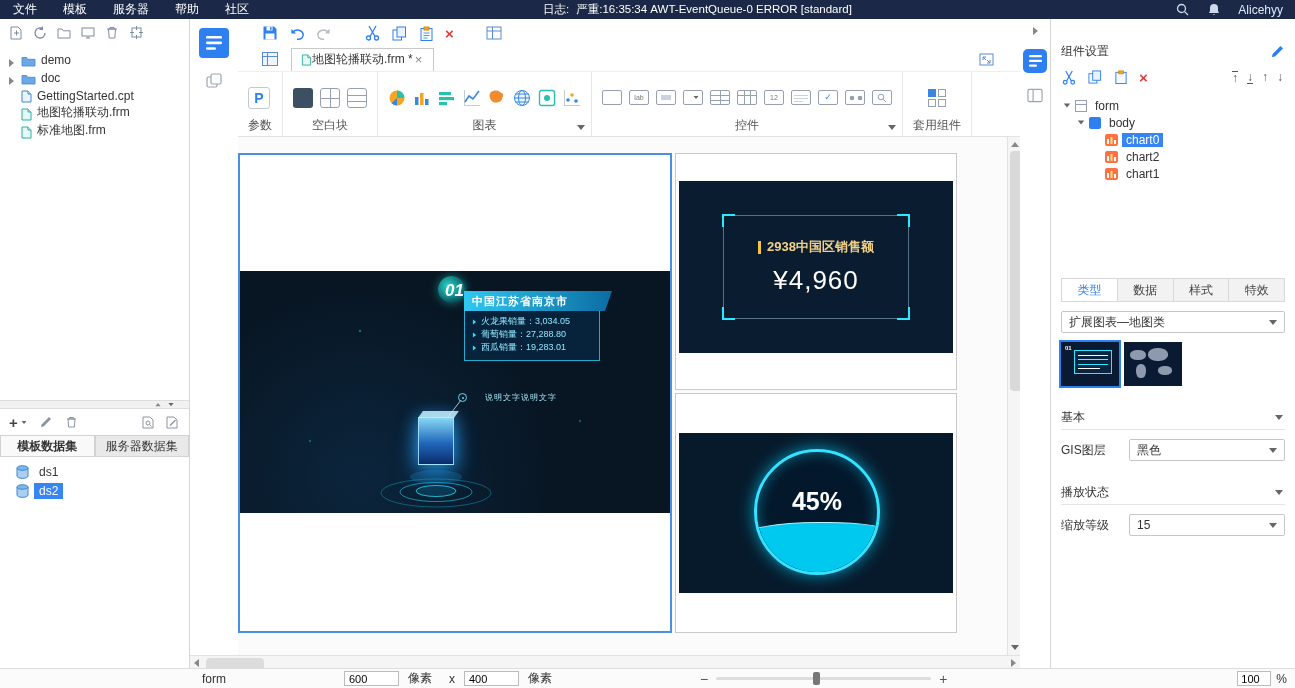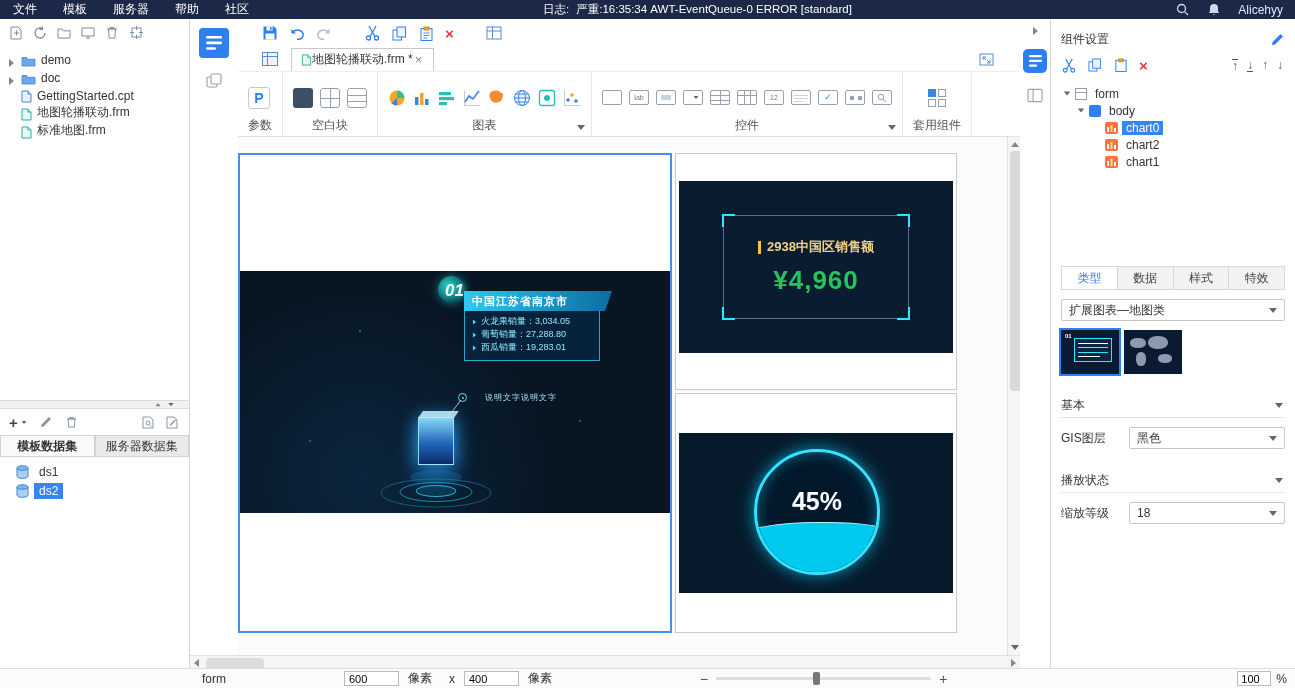--- a/index.html
+++ b/index.html
@@ -99,39 +99,39 @@
 .glowbox::before{content:"";position:absolute;left:-1px;top:-7px;width:36px;height:7px;background:rgba(200,240,255,.85);transform:skewX(-35deg);transform-origin:bottom left}
 #kpipanel{position:absolute;left:3px;top:27px;width:274px;height:172px;background:#0a1c30}
 .kframe{position:absolute;left:44px;top:34px;width:186px;height:104px;border:1px solid rgba(165,195,215,.5);border-radius:2px;display:flex;flex-direction:column;align-items:center;justify-content:center;gap:9px}
 .ck{position:absolute;width:13px;height:13px}
 .ck.tl{left:-2px;top:-2px;border-left:2px solid #2ee6ff;border-top:2px solid #2ee6ff}
 .ck.tr{right:-2px;top:-2px;border-right:2px solid #2ee6ff;border-top:2px solid #2ee6ff}
 .ck.bl{left:-2px;bottom:-2px;border-left:2px solid #2ee6ff;border-bottom:2px solid #2ee6ff}
 .ck.br{right:-2px;bottom:-2px;border-right:2px solid #2ee6ff;border-bottom:2px solid #2ee6ff}
 .ktitle{display:flex;align-items:center;gap:6px;font-size:13px;font-weight:bold;color:#f2d188}
 .kbar{width:3px;height:13px;background:#f5c542}
-.kvalue{font-size:26px;font-weight:bold;color:#22c55e;letter-spacing:1px}
+.kvalue{font-size:26px;font-weight:normal;color:#ffffff;letter-spacing:1px}
 #gaugepanel{position:absolute;left:3px;top:39px;width:274px;height:160px;background:#071a2c}
 .gauge{position:absolute;left:75px;top:16px;width:126px;height:126px;border-radius:50%;border:3px solid #35e2ff;box-shadow:0 0 16px rgba(0,214,255,.7),inset 0 0 14px rgba(0,214,255,.45);background:#04182b;overflow:hidden}
 .gfill{position:absolute;left:-12px;right:-12px;bottom:-2px;height:52px;background:#00c9f0;border-radius:50% 42% 0 0/26% 20% 0 0;border-top:1.5px solid #b8f1ff}
 .glabel{position:absolute;left:0;right:0;top:35px;text-align:center;font-size:25px;font-weight:bold;color:#fff;text-shadow:0 1px 3px rgba(0,40,80,.6)}
 #vscroll{position:absolute;right:0;top:0;bottom:0;width:13px;background:#f5f5f5;border-left:1px solid #e2e2e2}
 #vscroll .thumb{position:absolute;left:2px;right:2px;top:14px;height:240px;background:#d9d9d9;border-radius:4px}
 #vscroll .up{position:absolute;top:5px;left:3px}
 #vscroll .dn{position:absolute;bottom:5px;left:3px}
 #hscroll{height:13px;background:#f5f5f5;border-top:1px solid #e2e2e2;position:relative}
 #hscroll .thumb{position:absolute;top:2px;bottom:2px;left:16px;right:16px;background:#dcdcdc;border-radius:4px}
 #hscroll .lf{position:absolute;left:4px;top:3px}
 #hscroll .rt{position:absolute;right:4px;top:3px}
 
 
 #rightstrip{position:absolute;left:1020px;top:19px;width:30px;height:649px;background:#fff;display:flex;flex-direction:column;align-items:center;padding-top:8px;gap:14px}
 
 
-#rightpanel{position:absolute;left:1050px;top:19px;width:245px;height:649px;background:#fff;border-left:1px solid #d6d6d6;padding:4px 10px}
+#rightpanel{position:absolute;left:1050px;top:19px;width:245px;height:649px;background:#fff;border-left:1px solid #d6d6d6;padding:16px 10px}
 .rp-header{height:28px;display:flex;align-items:center;margin-top:2px}
 .rp-header .edit{margin-left:auto}
 .rp-icons{height:24px;display:flex;align-items:center;gap:10px}
 .arrgrp{margin-left:auto;display:flex;gap:9px;margin-right:2px;align-items:center}
 .arr{font-size:12px;color:#555;line-height:1;display:inline-block}
 .arr.cap{border-top:1.5px solid #555}
 .arr.capb{border-bottom:1.5px solid #555}
 .rp-tree{margin-top:8px}
 .rprow{height:17px;display:flex;align-items:center;gap:4px}
 .rprow .lbl{padding:0 4px}
@@ -783,21 +783,21 @@
       <i class="tri tri-d"></i>
     </div>
   </div>
   <div class="sec-head">
     <span>播放状态</span>
     <i class="tri tri-d"></i>
   </div>
   <div class="prop-row">
     <span class="plbl">缩放等级</span>
     <div class="sel-box">
-      <span>18</span>
+      <span>15</span>
       <i class="tri tri-d"></i>
     </div>
   </div>
 </div>
 
 <div id="statusbar">
   <span class="formlbl">form</span>
   <input class="dim-input w1" value="600" style="">
   <span class="u1">像素</span>
   <span class="sep">x</span>

